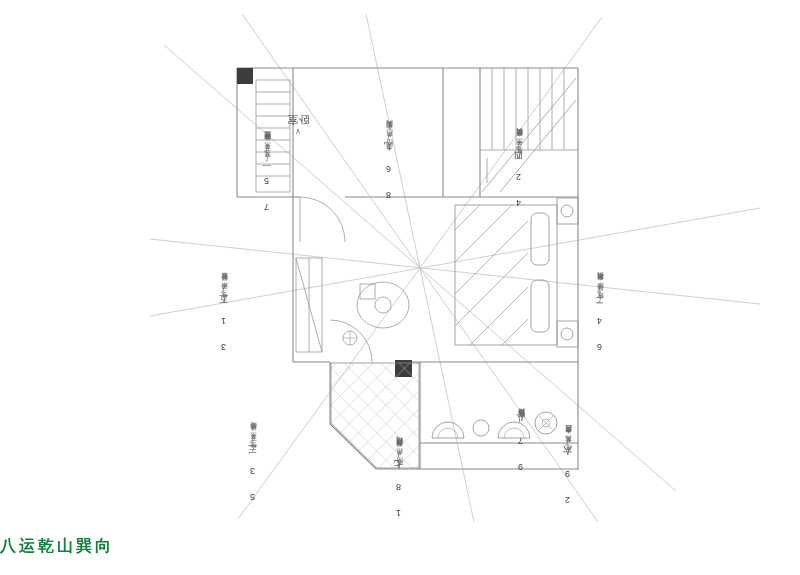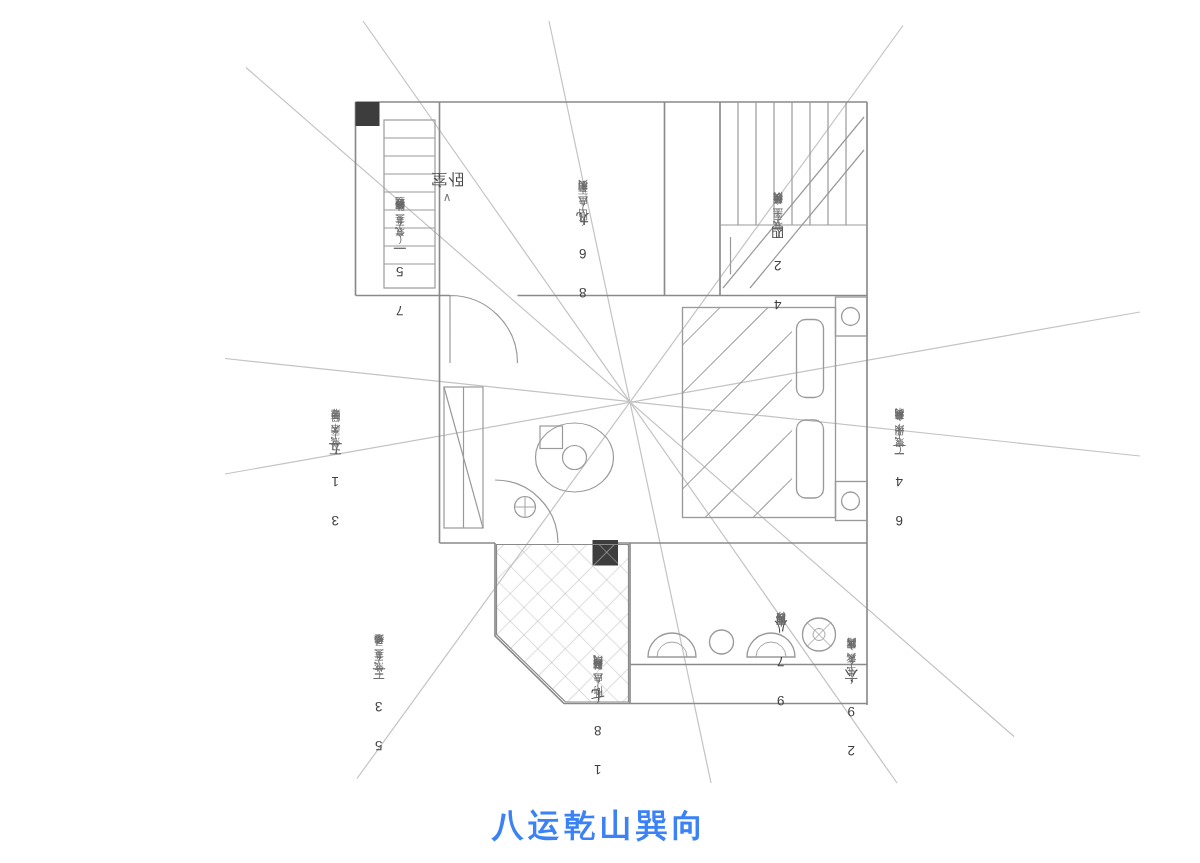--- a/index.html
+++ b/index.html
@@ -10,22 +10,22 @@
           transform:rotate(180deg);color:#555;}
   .starcol{writing-mode:vertical-rl;text-orientation:upright;font-size:9px;letter-spacing:3px;
            color:#3f3f3f;line-height:11px;}
   .starcol .period{margin-top:3px;}
   .note{writing-mode:vertical-rl;text-orientation:upright;font-size:6.5px;line-height:9px;
         letter-spacing:0.5px;height:72px;color:#6a6a6a;}
   .room-label{position:absolute;display:flex;flex-direction:column;align-items:center;gap:2px;
           transform:rotate(180deg);color:#474747;}
   .room-label .txt{font-size:10.5px;letter-spacing:1px;}
   .room-label .arr{font-size:8px;color:#7a7a7a;line-height:6px;}
-  .title{position:absolute;left:0;right:0;top:536px;text-align:center;font-size:21px;
-         font-weight:bold;color:#3b82f6;letter-spacing:3px;}
+  .title{position:absolute;left:0;right:0;top:536px;text-align:left;font-size:16px;
+         font-weight:bold;color:#15803d;letter-spacing:3px;}
 </style>
 </head>
 <body>
 
 <div class="canvas">
 
   <svg class="plan" width="800" height="575" viewBox="0 0 800 575">
     <defs>
       <pattern id="tiles" width="13" height="13" patternUnits="userSpaceOnUse" patternTransform="rotate(45 0 0)">
         <path d="M0,0 H13 M0,0 V13" stroke="#bdbdbd" stroke-width="0.7" fill="none"></path>

